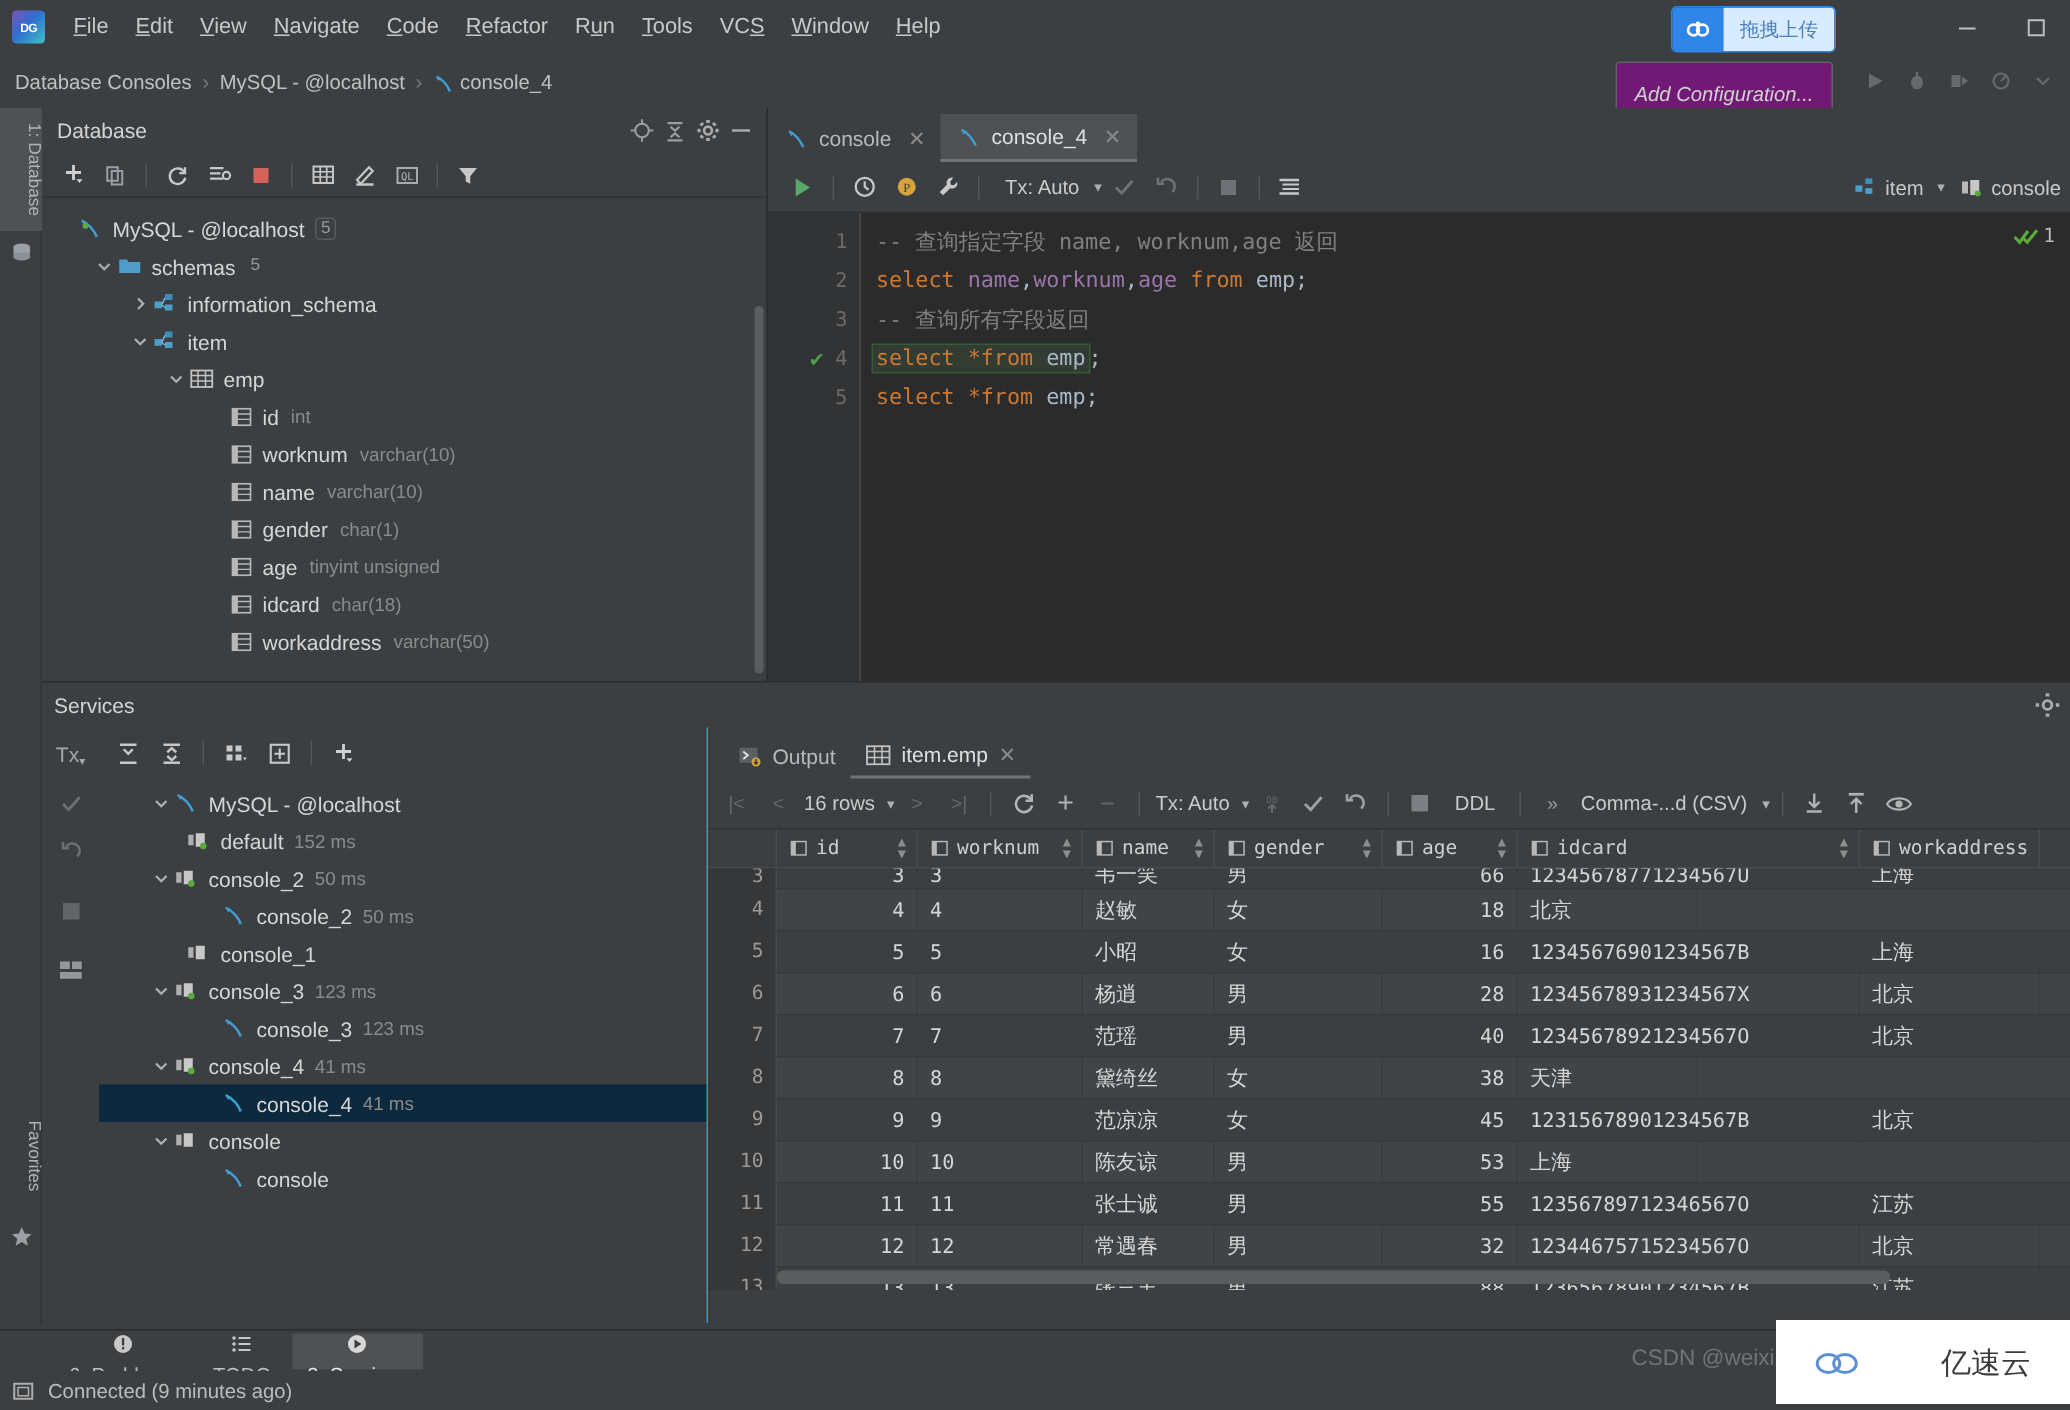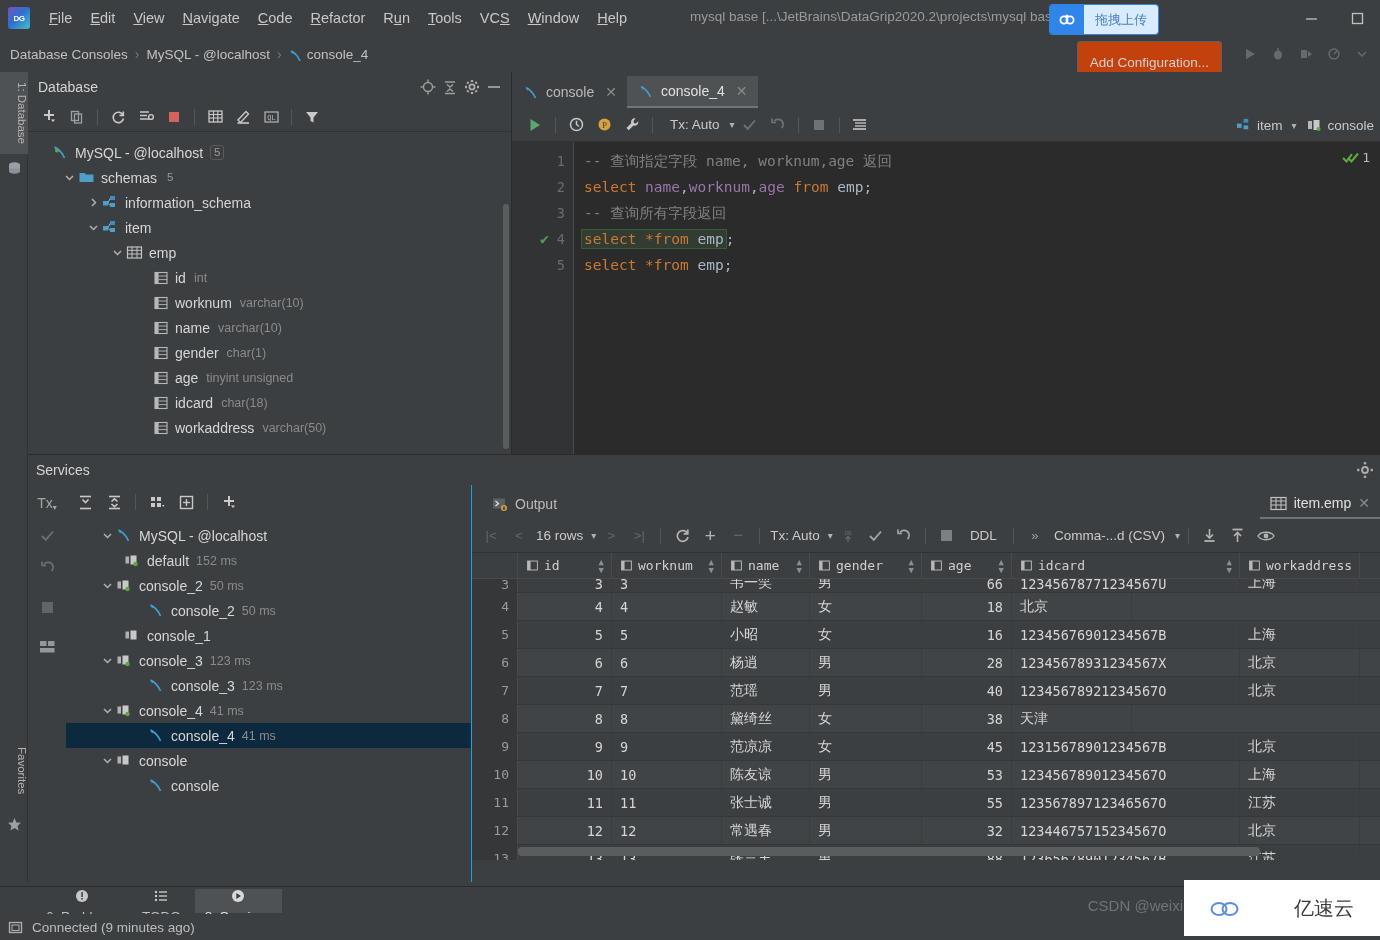--- a/index.html
+++ b/index.html
@@ -31,21 +31,21 @@
     padding: 4px 9px; font-size: 14.5px; color: #c8c8c8; cursor: default;
     white-space: nowrap;
   }
   .menu-item u { text-decoration: underline; }
   .win-title {
     position: absolute; left: 690px; top: 9px;
     font-size: 13.5px; color: #9a9a9a; white-space: nowrap;
     overflow: hidden; width: 420px;
   }
   .upload-badge {
-    position: absolute; left: 1050px; top: 5px;
+    position: absolute; left: 1115px; top: 5px;
     height: 29px; display: flex; align-items: center;
     border-radius: 3px; overflow: hidden;
     box-shadow: 0 0 0 1px #2f86e8;
   }
   .upload-badge .ub-icon {
     width: 34px; height: 29px; background: #2f86e8;
     display: flex; align-items: center; justify-content: center;
   }
   .upload-badge .ub-text {
     background: #d9ecff; color: #4d7fb8; font-size: 13px;
@@ -64,22 +64,22 @@
   }
   .crumb { font-size: 13.5px; color: #c0c0c0; display: flex; align-items: center; }
   .crumb-sep { color: #777; margin: 0 7px; font-size: 14px; }
   .console-ico {
     display: inline-block; width: 14px; height: 14px; margin-right: 4px;
     position: relative; top: 2px;
   }
   .addconfig {
     position: absolute; right: 158px; top: 5px;
     height: 42px; padding: 0 12px;
-    background: #c2410c; border: 1px solid #5e6265; border-radius: 3px;
-    display: flex; align-items: center; font-size: 13.5px; color: #d0d0d0;
+    background: #701a75; border: 1px solid #5e6265; border-radius: 3px;
+    display: flex; align-items: center; font-size: 13.5px; color: #d0d0d0; font-style: italic;
   }
   .run-icons { position: absolute; right: 10px; top: 5px; display: flex; align-items: center; gap: 12px; height: 26px; }
   .ri { width: 16px; height: 16px; opacity: .45; display:flex; align-items:center; justify-content:center; }
 
   
   .leftstrip {
     position: absolute; left: 0; top: 72px; width: 28px; height: 810px;
     background: #3c3f41; border-right: 1px solid #323232;
   }
   .vtab {
@@ -185,21 +185,21 @@
   .svc-icons { position: absolute; left: 0; top: 0; width: 38px; bottom: 0; display:flex; flex-direction:column; align-items:center; padding-top:6px; gap:8px; }
   .svc-ibtn { width: 26px; height: 24px; display:flex; align-items:center; justify-content:center; opacity:.75; }
   .svc-toolbar { position:absolute; left:38px; top:0; right:0; height:34px; display:flex; align-items:center; gap:3px; padding-left:6px; }
   .svc-tree { position: absolute; left: 38px; top: 34px; right: 0; bottom: 0; overflow:hidden; padding-top:4px; }
   .srow { height: 25px; display: flex; align-items: center; font-size: 14px; color: #d6d6d6; white-space: nowrap; }
   .srow.sel { background: #0d293e; }
   .sms { color: #8a8a8a; font-size: 12.5px; margin-left: 7px; }
 
   
   .results { position: absolute; left: 444px; top: 30px; right: 0; bottom: 0; background: #3c3f41; }
-  .rtabs { height: 34px; display: flex; align-items: flex-end; padding-left: 10px; justify-content: space-between; }
+  .rtabs { height: 34px; display: flex; align-items: flex-end; padding-left: 10px; }
   .rtab { height: 30px; display:flex; align-items:center; gap:7px; padding: 0 10px; font-size: 14px; color: #b9b9b9; }
   .rtab.active { color: #e0e0e0; border-bottom: 2px solid #6e7479; }
   .rtoolbar {
     height: 34px; display: flex; align-items: center; gap: 2px; padding-left: 6px;
     border-bottom: 1px solid #2f3133; position:relative;
   }
   .rt-btn { width:26px; height:24px; display:flex; align-items:center; justify-content:center; opacity:.8; border-radius:3px; }
   .rt-sep { width:1px; height:16px; background:#555; margin:0 6px; }
   .rows-label { font-size: 13.5px; color: #cacaca; padding: 0 2px; }
   .ddl { font-size: 13.5px; color: #cacaca; padding: 0 8px; }
@@ -273,21 +273,20 @@
       <div class="menu-item"><u>V</u>iew</div>
       <div class="menu-item"><u>N</u>avigate</div>
       <div class="menu-item"><u>C</u>ode</div>
       <div class="menu-item"><u>R</u>efactor</div>
       <div class="menu-item">R<u>u</u>n</div>
       <div class="menu-item"><u>T</u>ools</div>
       <div class="menu-item">VC<u>S</u></div>
       <div class="menu-item"><u>W</u>indow</div>
       <div class="menu-item"><u>H</u>elp</div>
     </div>
-    <div class="win-title">mysql base [...\JetBrains\DataGrip2020.2\projects\mysql bas</div>
 
     <div class="upload-badge">
       <div class="ub-icon">
         <svg width="20" height="20" viewBox="0 0 20 20">
             <circle cx="7" cy="10" r="3.6" fill="none" stroke="#fff" stroke-width="1.8"></circle>
             <circle cx="13" cy="10" r="3.6" fill="none" stroke="#fff" stroke-width="1.8"></circle>
             <circle cx="10" cy="6" r="1.6" fill="#fff"></circle>
           </svg>
       </div>
       <div class="ub-text">拖拽上传</div>
@@ -1266,21 +1265,20 @@
               <div class="gc" style="width: 228px;">12315678901234567B</div>
               <div class="gc cjk" style="width: 120px;">北京</div>
             </div>
             <div class="grow">
               <div class="gidx">10</div>
               <div class="gc num" style="width: 94px;">10</div>
               <div class="gc" style="width: 110px;">10</div>
               <div class="gc cjk" style="width: 88px;">陈友谅</div>
               <div class="gc cjk" style="width: 112px;">男</div>
               <div class="gc num" style="width: 90px;">53</div>
-              <div class="gc" style="width: 228px;">12345678901234567O</div>
               <div class="gc cjk" style="width: 120px;">上海</div>
             </div>
             <div class="grow">
               <div class="gidx">11</div>
               <div class="gc num" style="width: 94px;">11</div>
               <div class="gc" style="width: 110px;">11</div>
               <div class="gc cjk" style="width: 88px;">张士诚</div>
               <div class="gc cjk" style="width: 112px;">男</div>
               <div class="gc num" style="width: 90px;">55</div>
               <div class="gc" style="width: 228px;">12356789712346567O</div>

